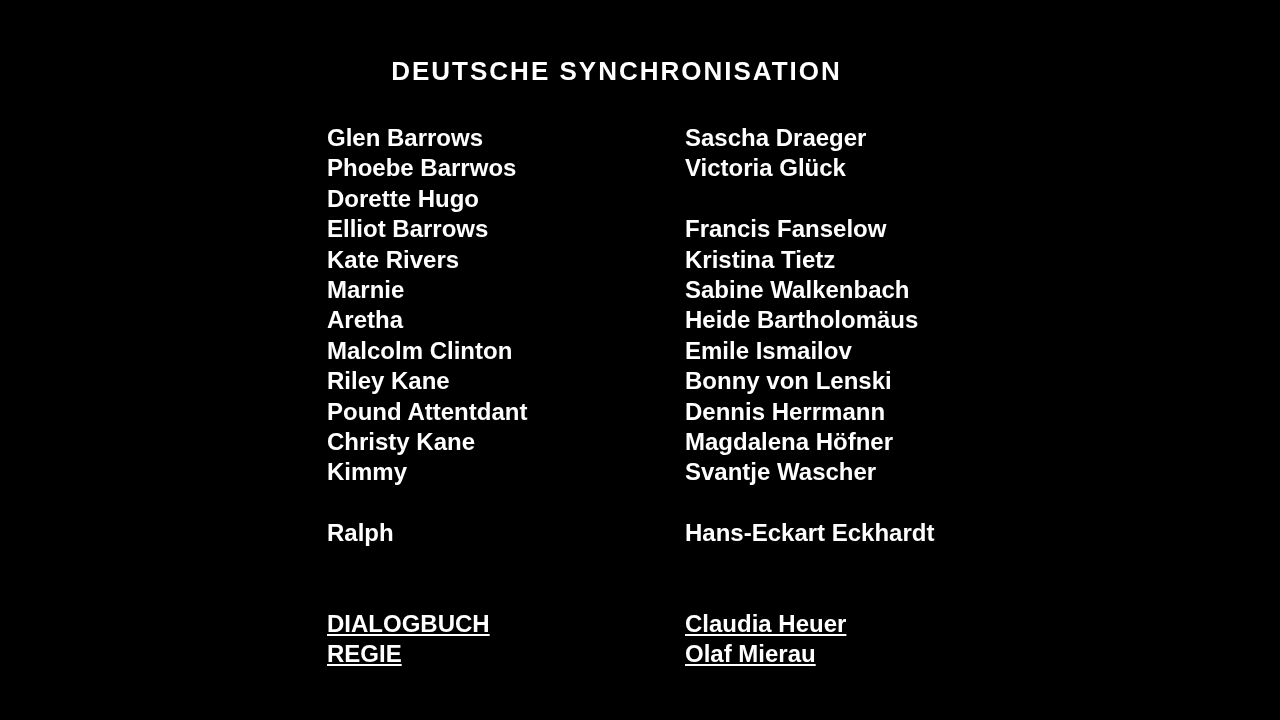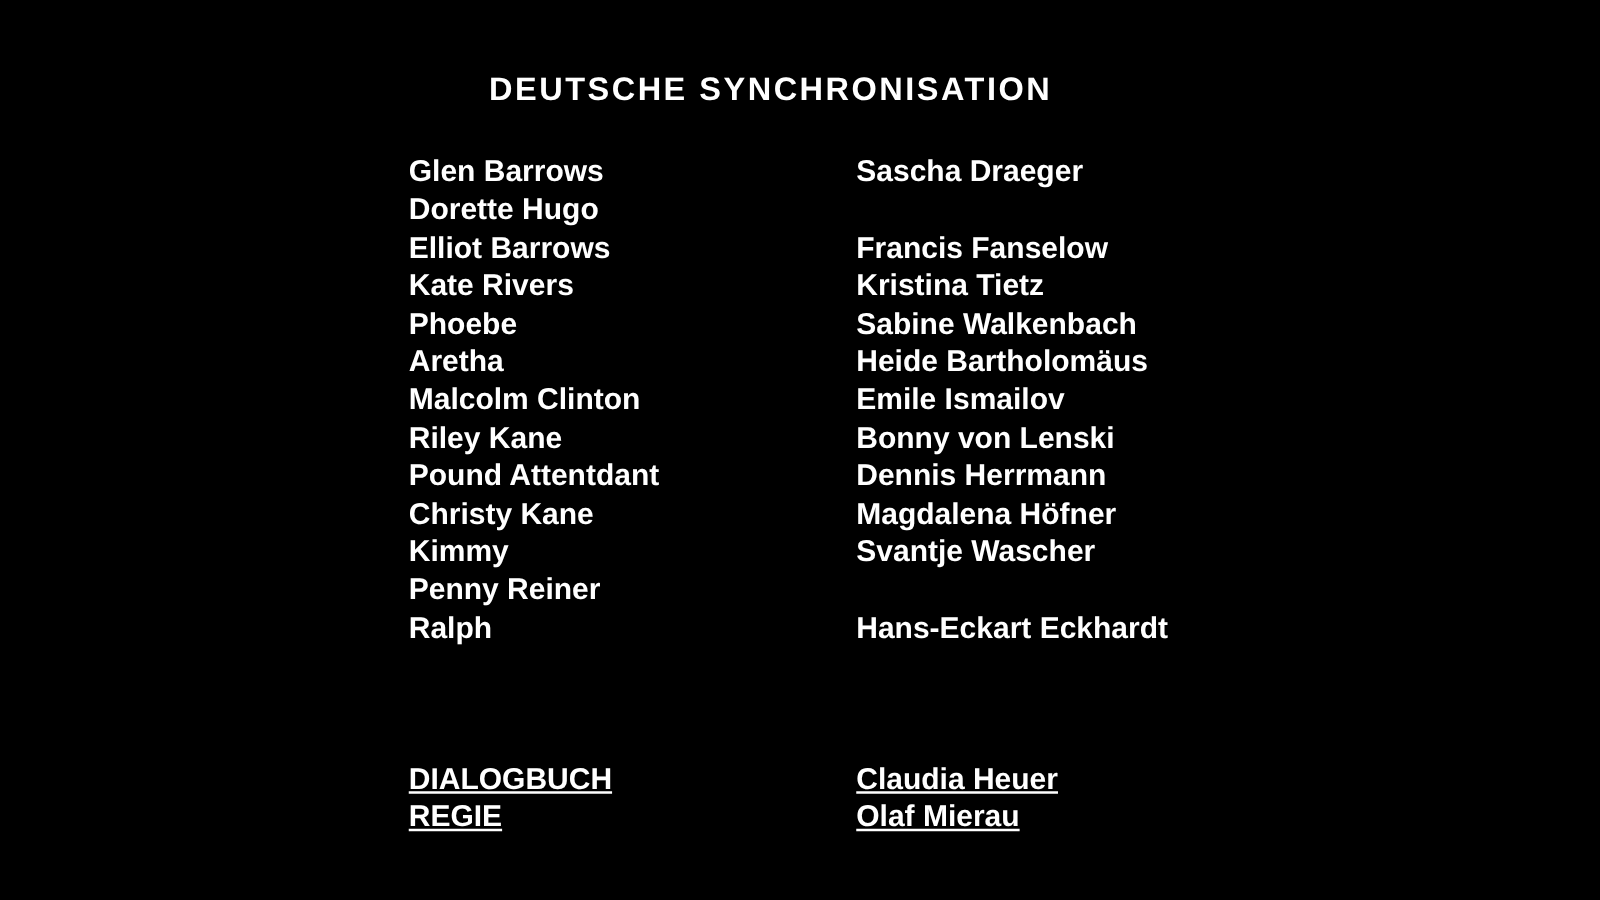--- a/index.html
+++ b/index.html
@@ -59,32 +59,36 @@
 <div class="screen" style="background: rgb(0, 0, 0); color: rgb(255, 255, 255);">
 
   <h1 class="title">DEUTSCHE SYNCHRONISATION</h1>
 
   <div class="cast-list">
     <div class="row">
       <span class="col-left">Glen Barrows</span>
       <span class="col-right">Sascha Draeger</span>
     </div>
     <div class="row">
+      <span class="col-left">Phoebe Barrwos</span>
+      <span class="col-right">Victoria Glück</span>
+    </div>
+    <div class="row">
       <span class="col-right">Dorette Hugo</span>
     </div>
     <div class="row">
       <span class="col-left">Elliot Barrows</span>
       <span class="col-right">Francis Fanselow</span>
     </div>
     <div class="row">
       <span class="col-left">Kate Rivers</span>
       <span class="col-right">Kristina Tietz</span>
     </div>
     <div class="row">
-      <span class="col-left">Phoebe</span>
+      <span class="col-left">Marnie</span>
       <span class="col-right">Sabine Walkenbach</span>
     </div>
     <div class="row">
       <span class="col-left">Aretha</span>
       <span class="col-right">Heide Bartholomäus</span>
     </div>
     <div class="row">
       <span class="col-left">Malcolm Clinton</span>
       <span class="col-right">Emile Ismailov</span>
     </div>
@@ -98,21 +102,20 @@
     </div>
     <div class="row">
       <span class="col-left">Christy Kane</span>
       <span class="col-right">Magdalena Höfner</span>
     </div>
     <div class="row">
       <span class="col-left">Kimmy</span>
       <span class="col-right">Svantje Wascher</span>
     </div>
     <div class="row">
-      <span class="col-left">Penny Reiner</span>
     </div>
     <div class="row">
       <span class="col-left">Ralph</span>
       <span class="col-right">Hans-Eckart Eckhardt</span>
     </div>
   </div>
 
   <div class="crew-list">
     <div class="row">
       <span class="col-left">DIALOGBUCH</span>

